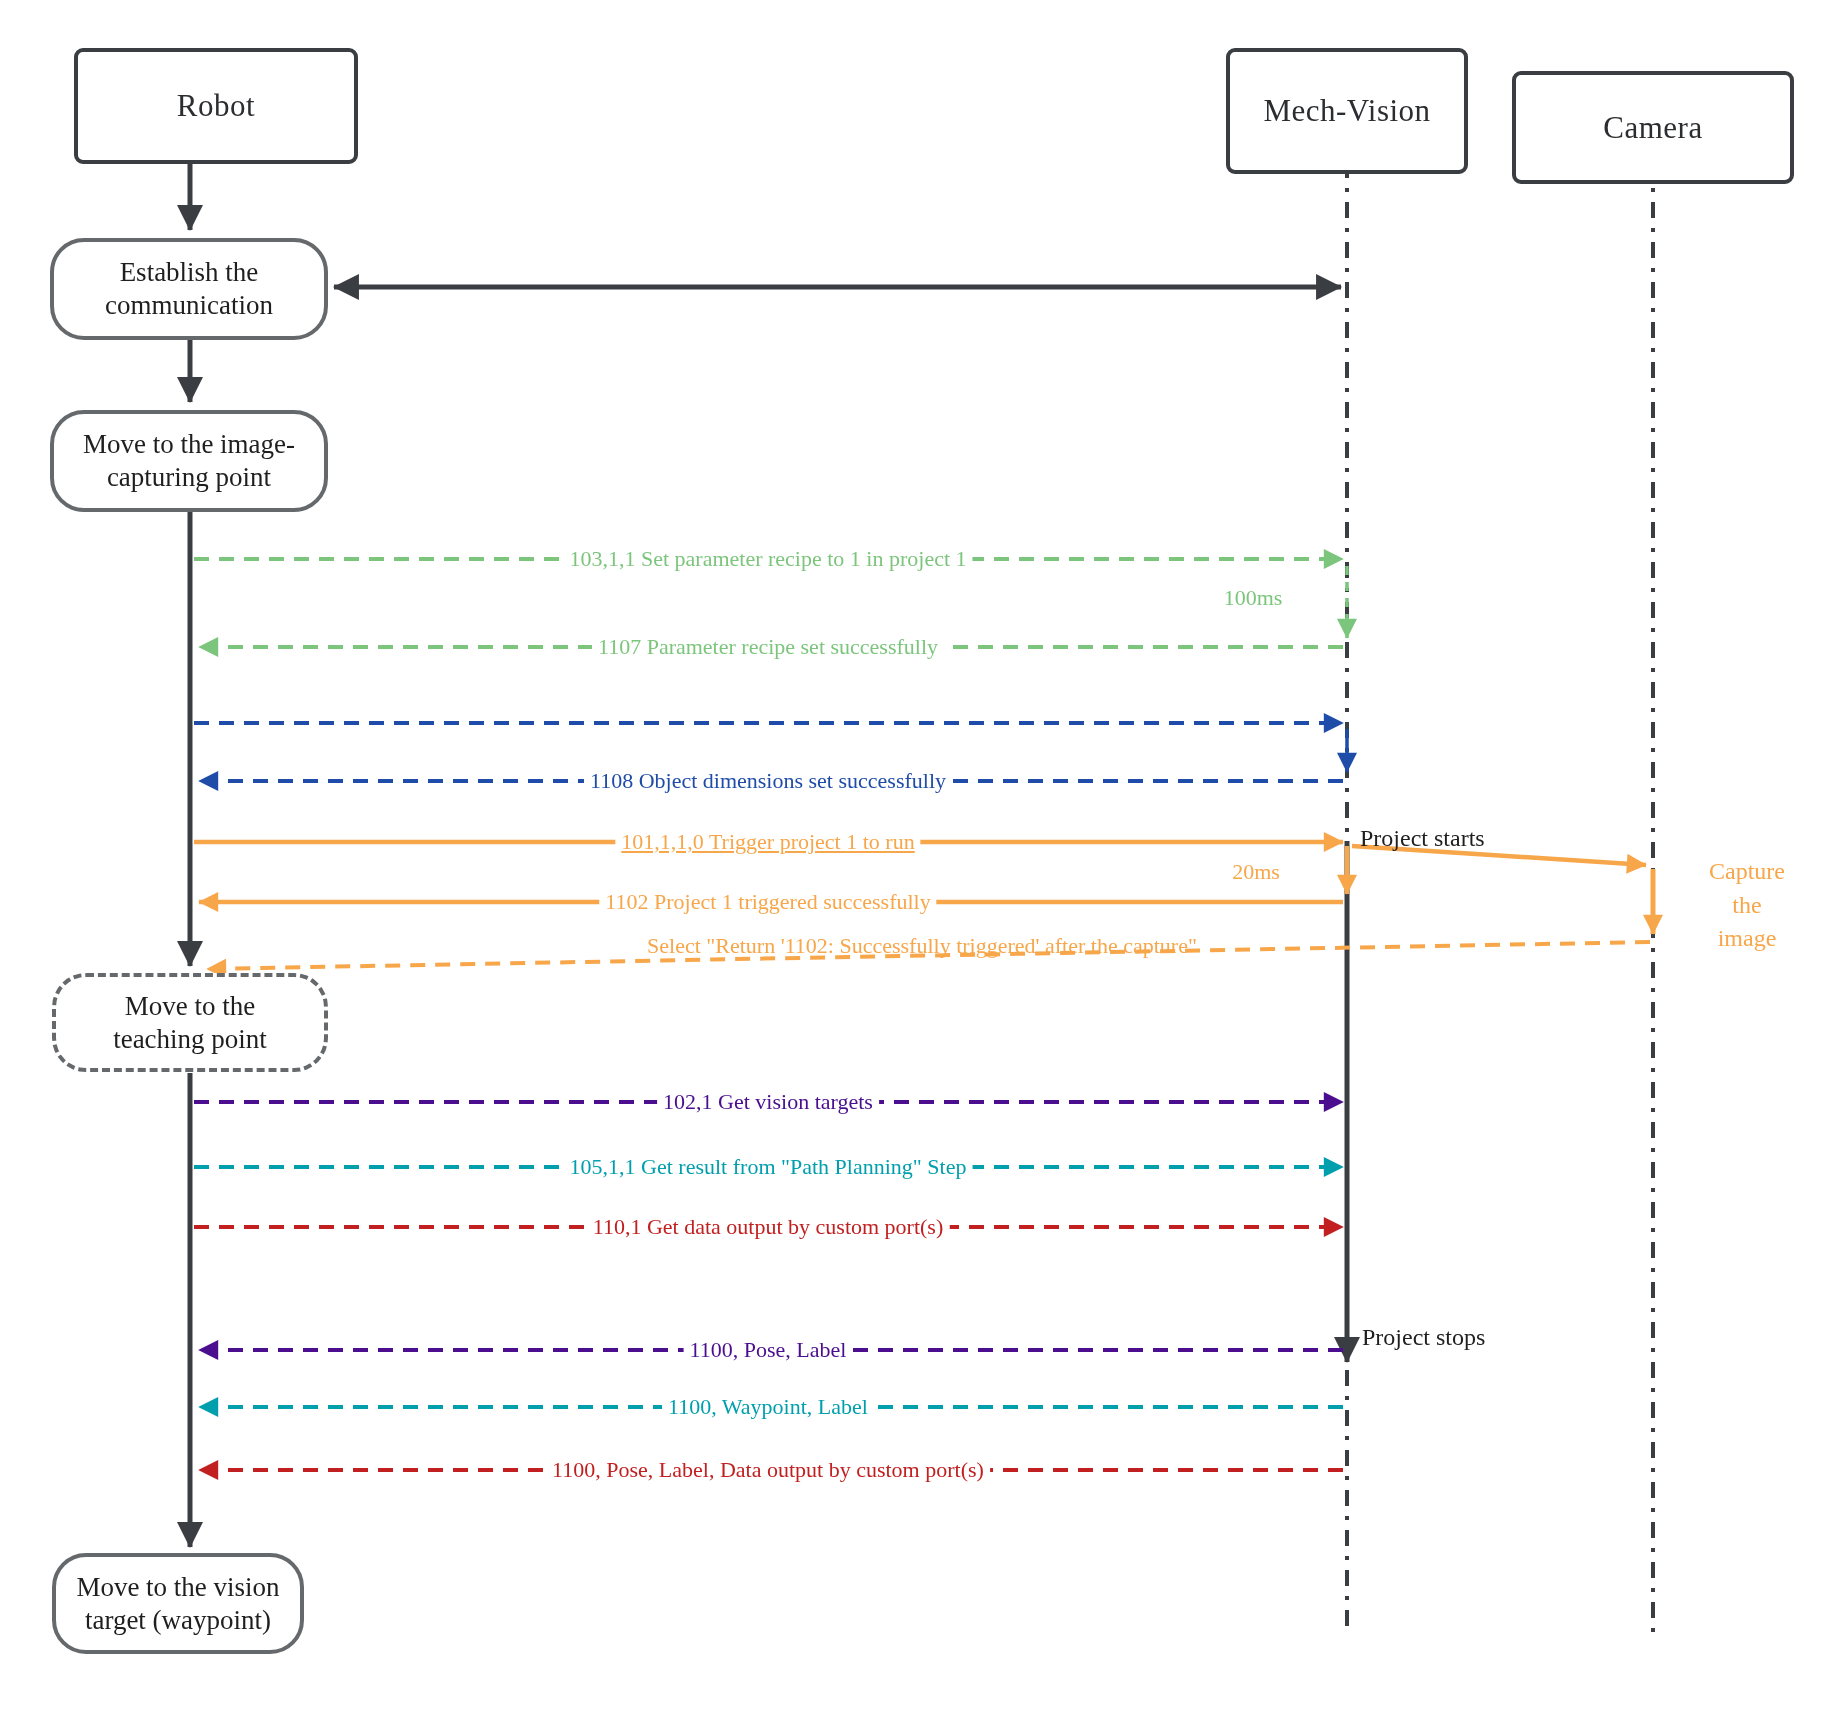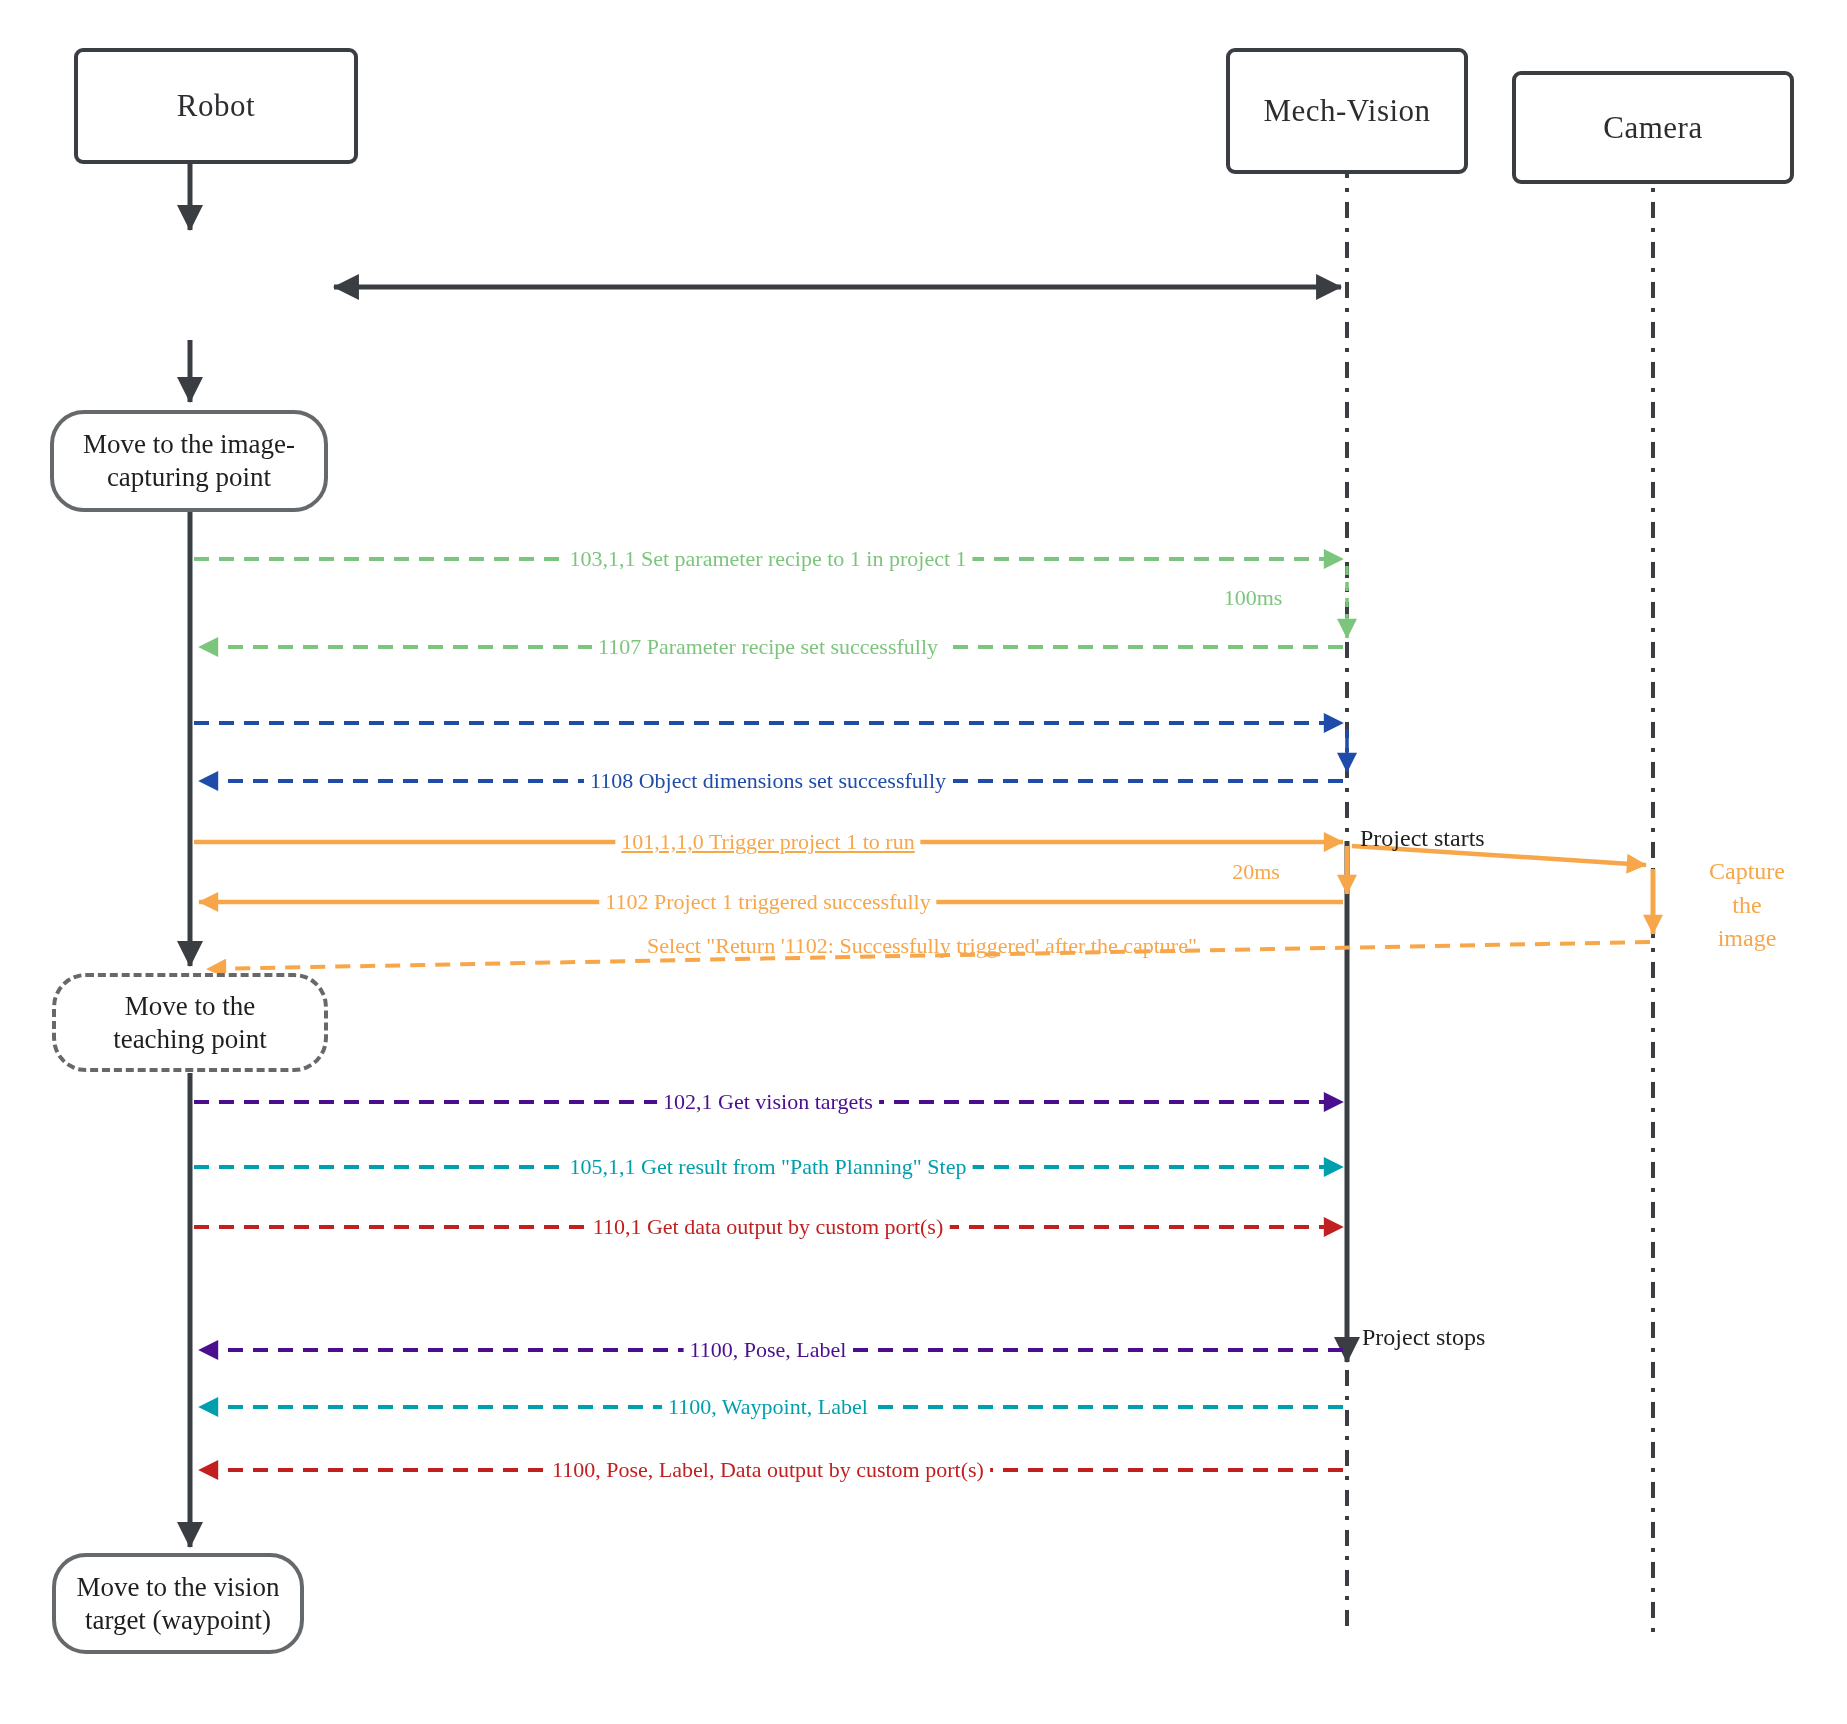--- a/index.html
+++ b/index.html
@@ -135,20 +135,24 @@
   <div class="actor" style="left:46px; top:48px; width:284px; height:116px;margin-left:28px;">
     <span>Robot</span>
   </div>
   <div class="actor" style="left:1226px; top:48px; width:242px; height:126px;">
     <span>Mech-Vision</span>
   </div>
   <div class="actor" style="left:1512px; top:48px; width:282px; height:113px;margin-top:23px;">
     <span>Camera</span>
   </div>
 
+  <div class="flownode" style="left:50px; top:238px; width:278px; height:102px;">
+    <span>Establish the
+communication</span>
+  </div>
   <div class="flownode" style="left:50px; top:410px; width:278px; height:102px;">
     <span>Move to the image-
 capturing point</span>
   </div>
   <div class="flownode dashed" style="left:52px; top:973px; width:276px; height:99px;">
     <span>Move to the
 teaching point</span>
   </div>
   <div class="flownode" style="left:52px; top:1553px; width:252px; height:101px;">
     <span>Move to the vision

